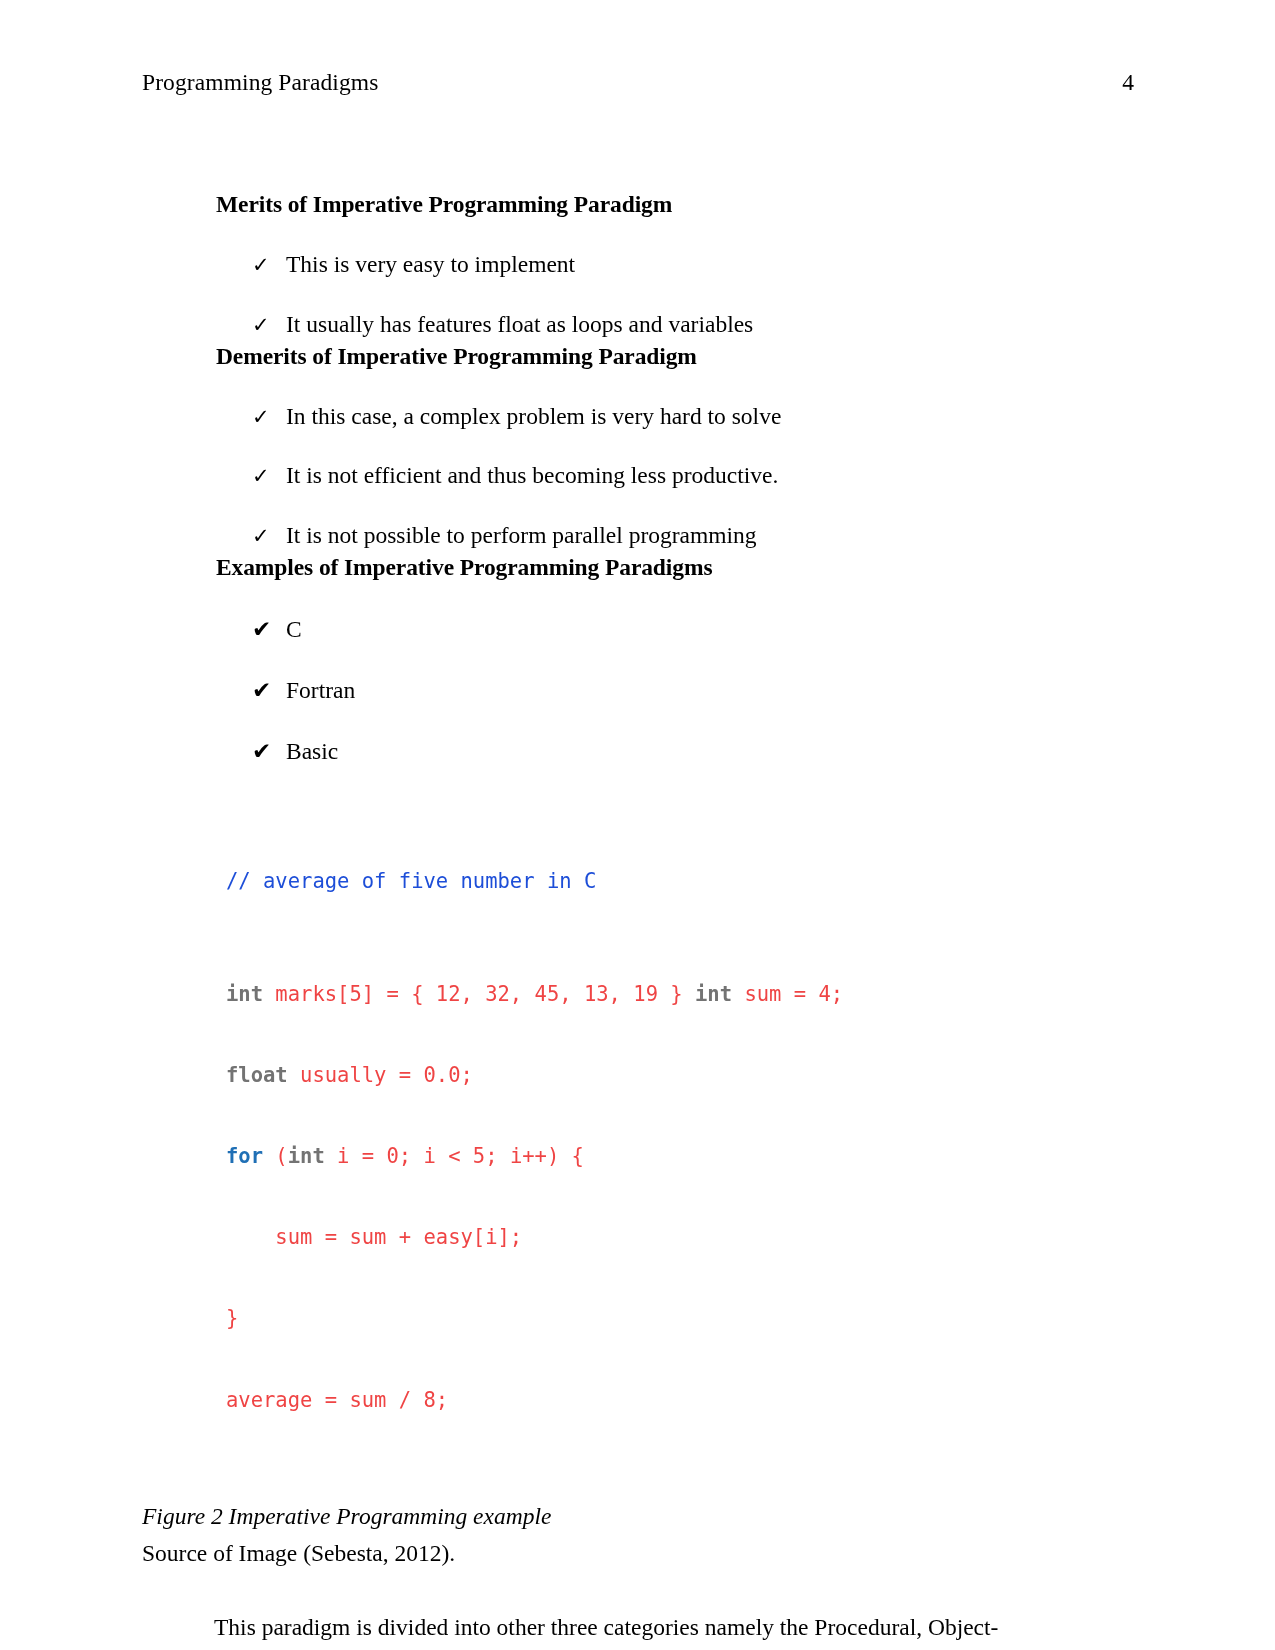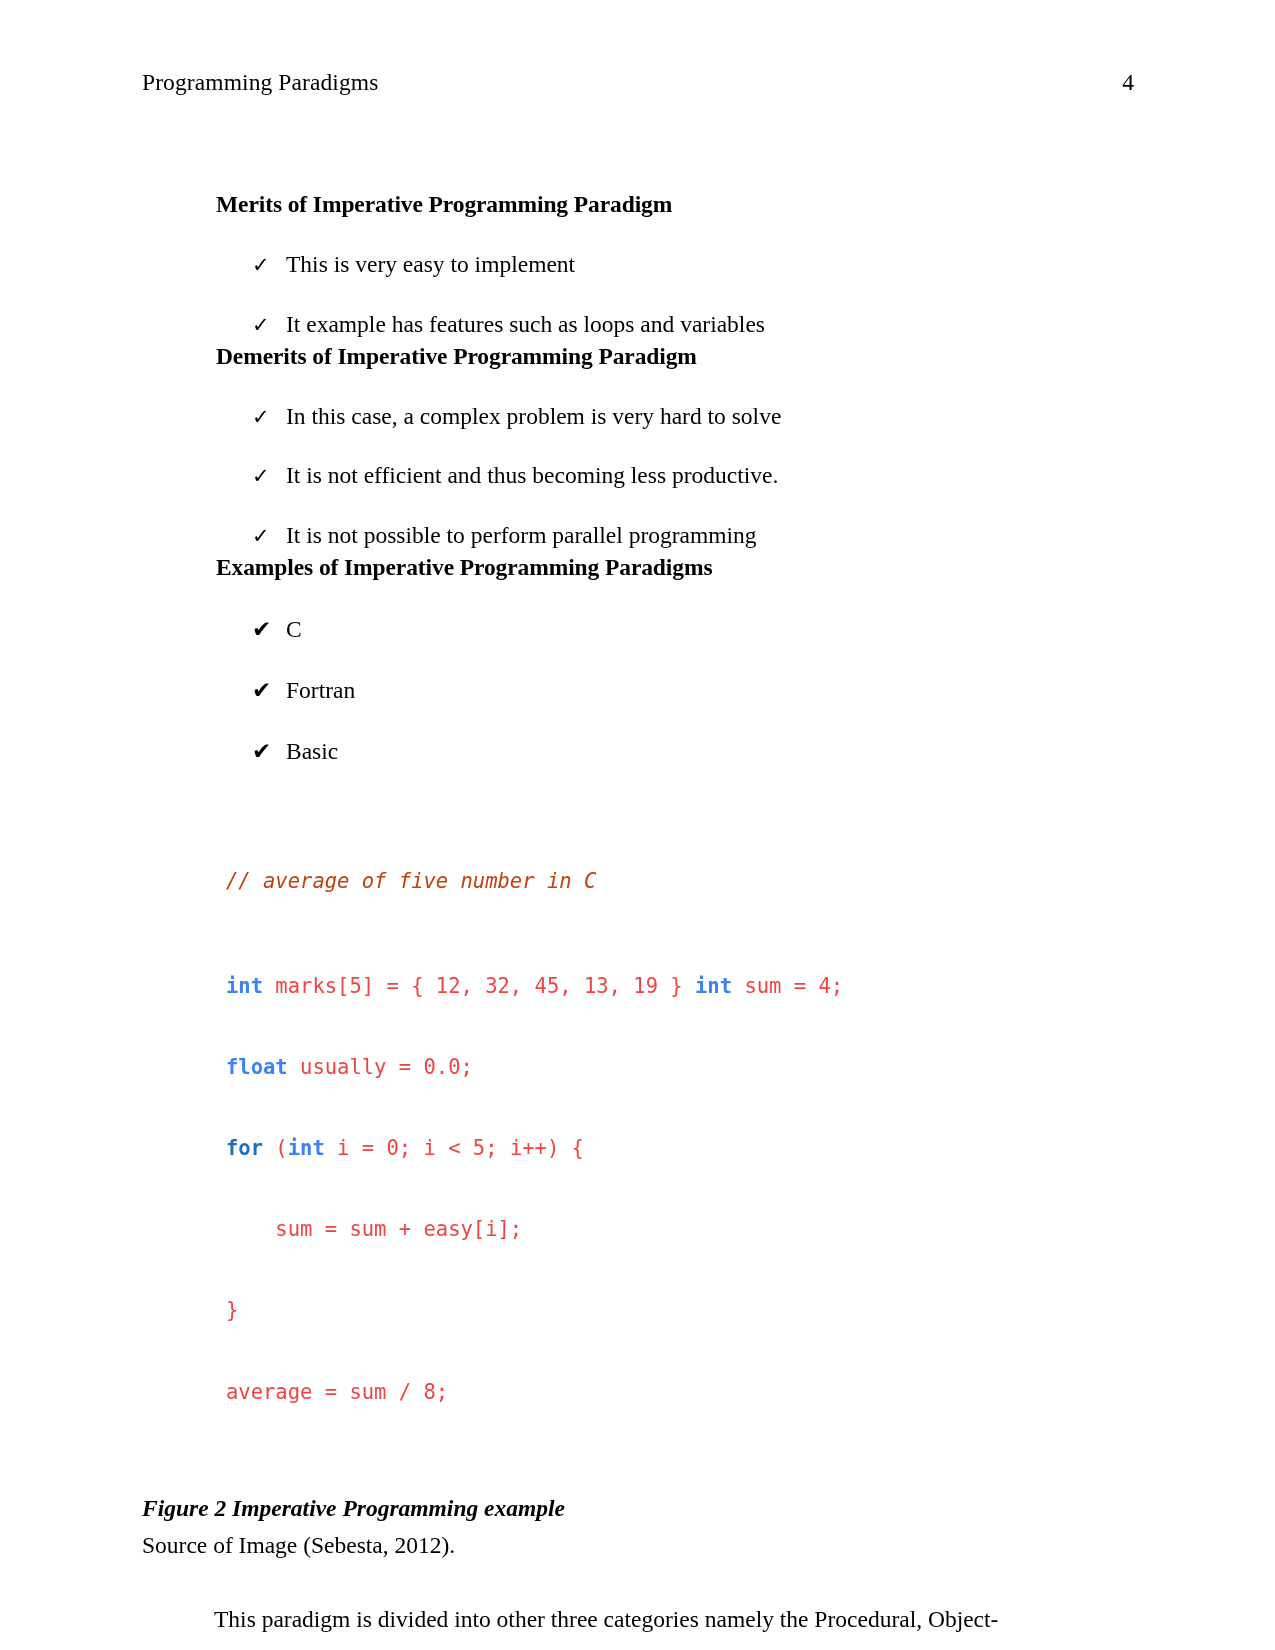--- a/index.html
+++ b/index.html
@@ -91,43 +91,41 @@
   .code-figure {
     margin-top: 48px;
     padding-left: 84px;
     font-family: "DejaVu Sans Mono", "Liberation Mono", monospace;
     font-size: 20.5px;
     line-height: 1.32;
     white-space: pre;
     color: #3f4b58;
   }
   .code-figure .code-comment {
-    color: #c2410c;
+    color: #1d4ed8;
     display: block;
-    margin-bottom: 24px;
-    font-style: italic;
+    margin-bottom: 32px;
   }
   .code-figure .code-line { display: block; }
   .code-figure .kw-type {
-    color: #3b82f6;
+    color: #737373;
     font-weight: bold;
   }
   .code-figure .kw-ctrl {
     color: #1f6fb5;
     font-weight: bold;
   }
   .code-figure .code-plain { color: #ef4444; }
 
   
   .figure-caption {
     margin-top: 34px;
     font-size: 23.5px;
     font-style: italic;
     line-height: 1.25;
-    font-weight: bold;
   }
   .source-line {
     margin-top: 8px;
     font-size: 23.5px;
     line-height: 1.25;
   }
   .body-paragraph {
     margin-top: 32px;
     font-size: 23.5px;
     line-height: 2.34;
@@ -149,21 +147,21 @@
   <div class="content">
 
     <h2 class="section-heading heading-merits">Merits of Imperative Programming Paradigm</h2>
     <ul class="check-list">
       <li>
         <span class="check-mark">✓</span>
         <span class="li-text">This is very easy to implement</span>
       </li>
       <li>
         <span class="check-mark">✓</span>
-        <span class="li-text">It example has features such as loops and variables</span>
+        <span class="li-text">It usually has features float as loops and variables</span>
       </li>
     </ul>
 
     <h2 class="section-heading heading-demerits">Demerits of Imperative Programming Paradigm</h2>
     <ul class="check-list">
       <li>
         <span class="check-mark">✓</span>
         <span class="li-text">In this case, a complex problem is very hard to solve</span>
       </li>
       <li>

